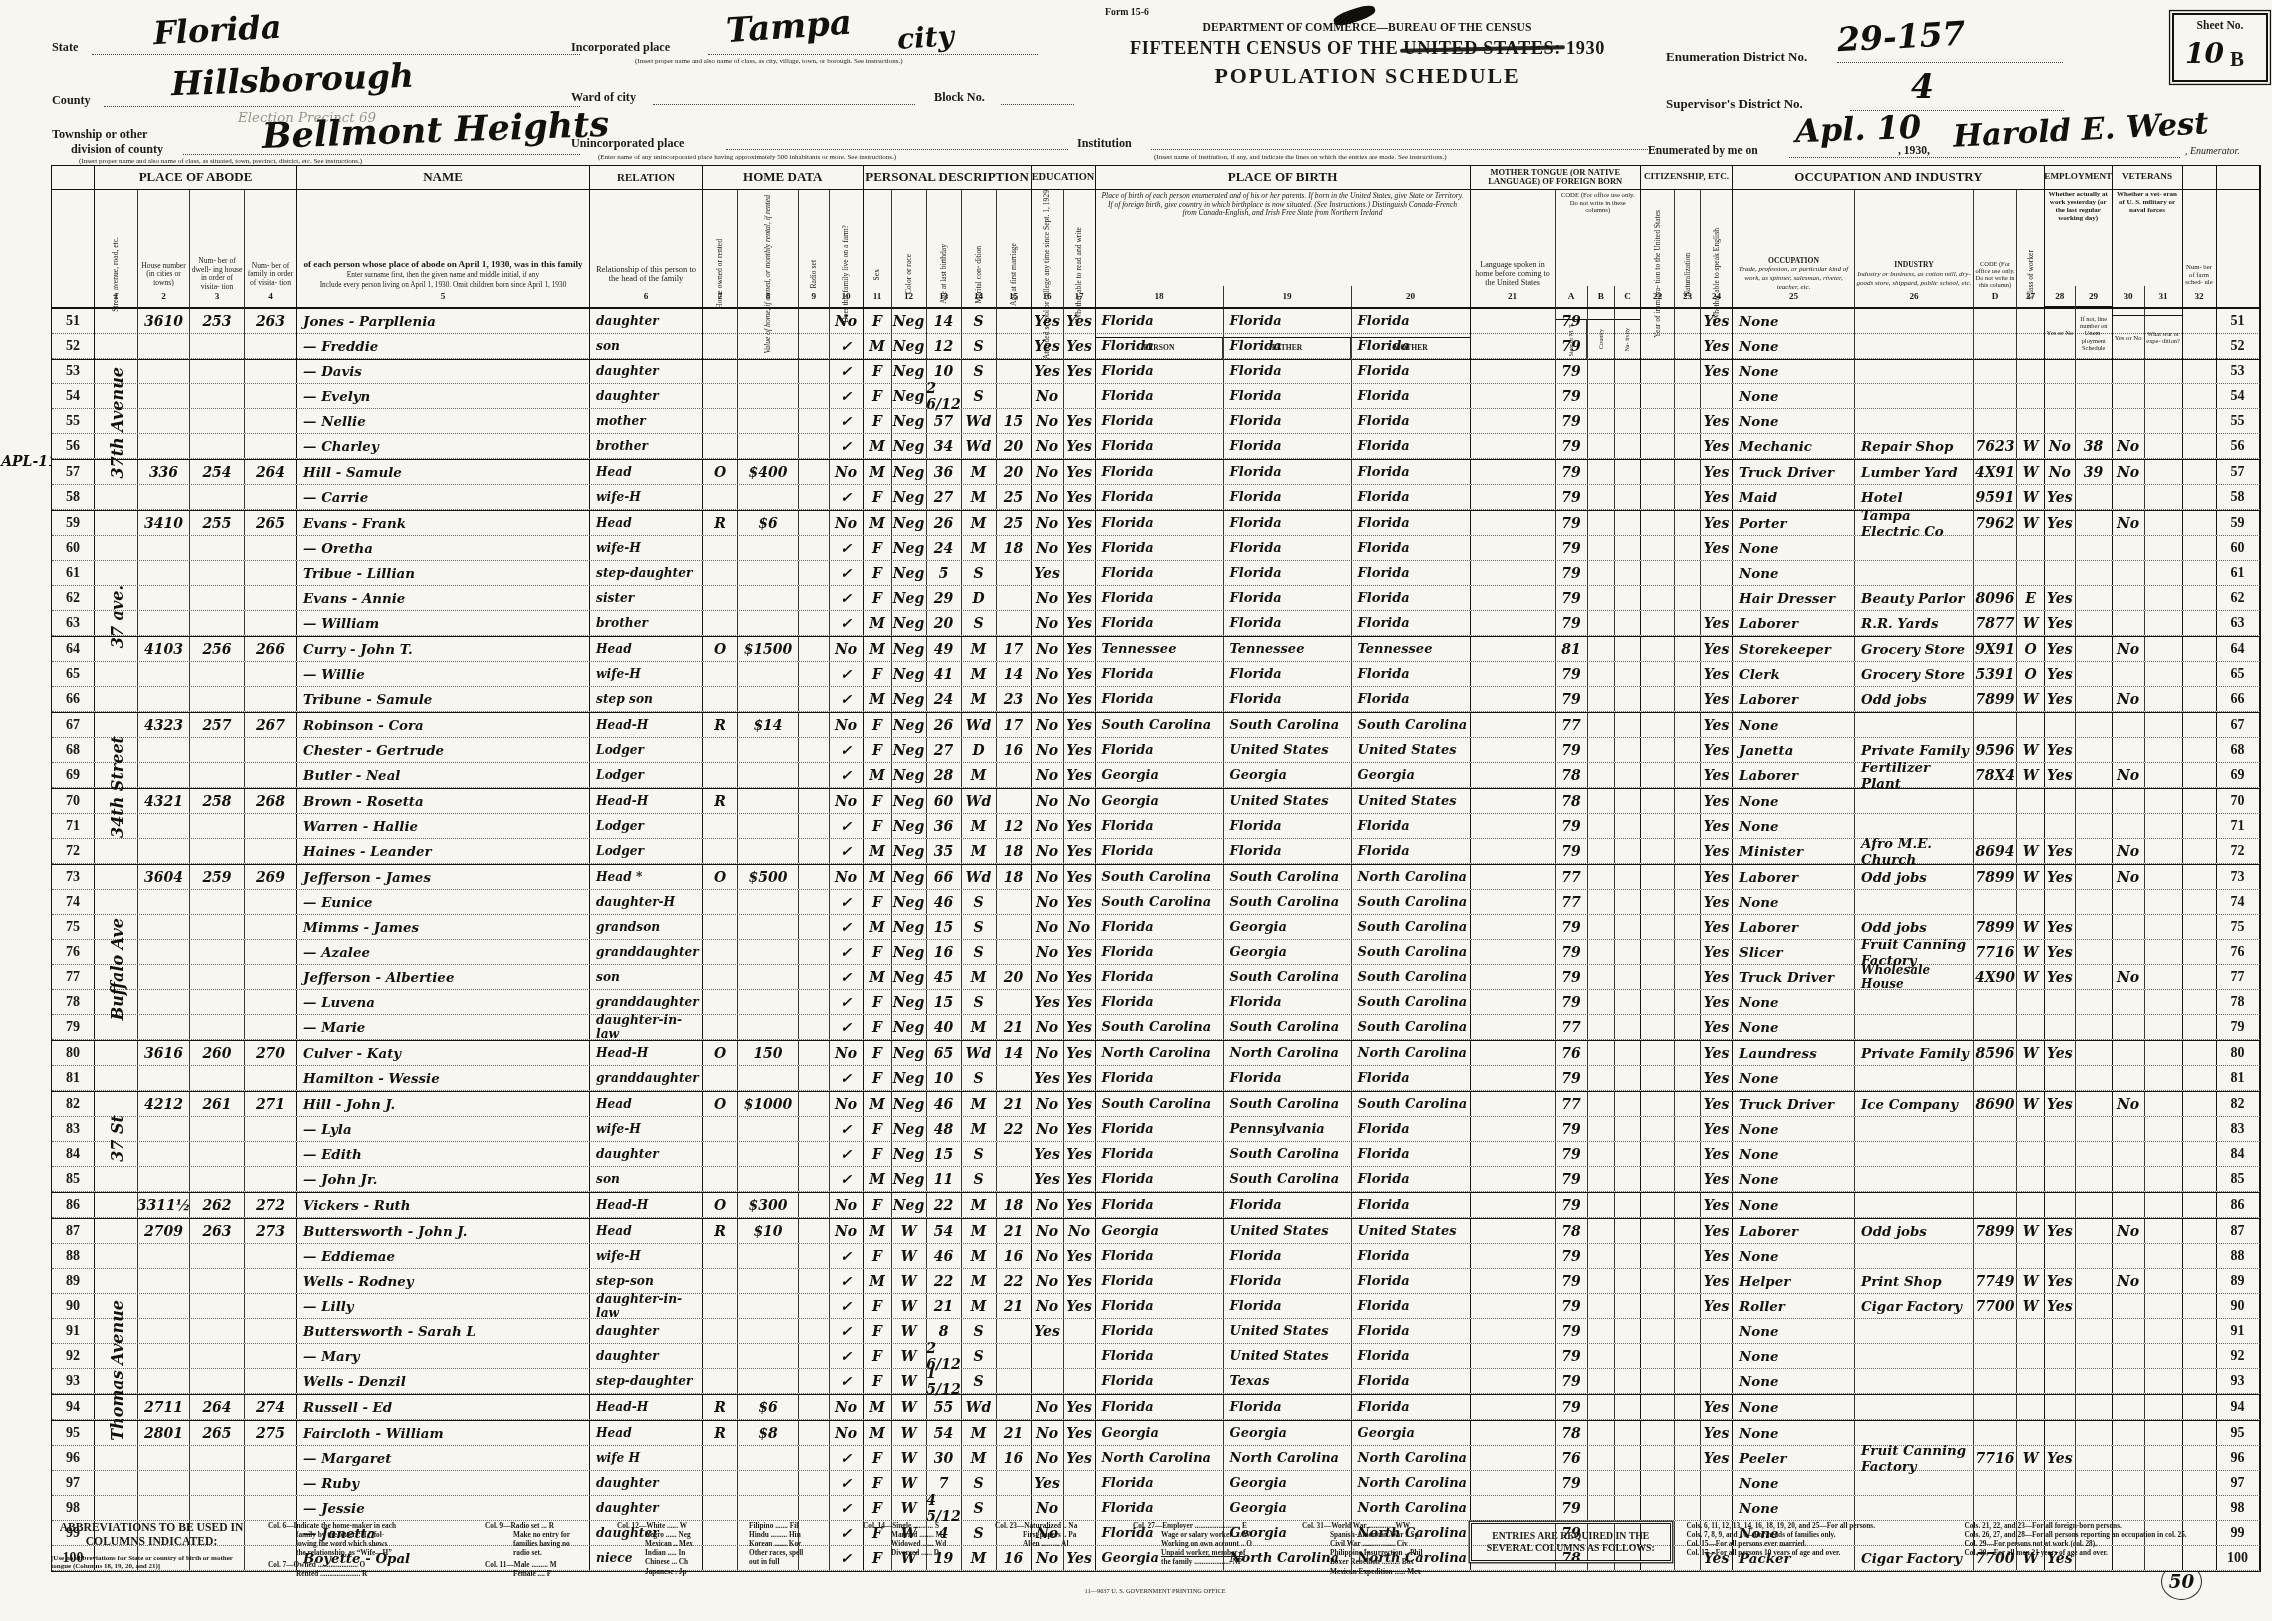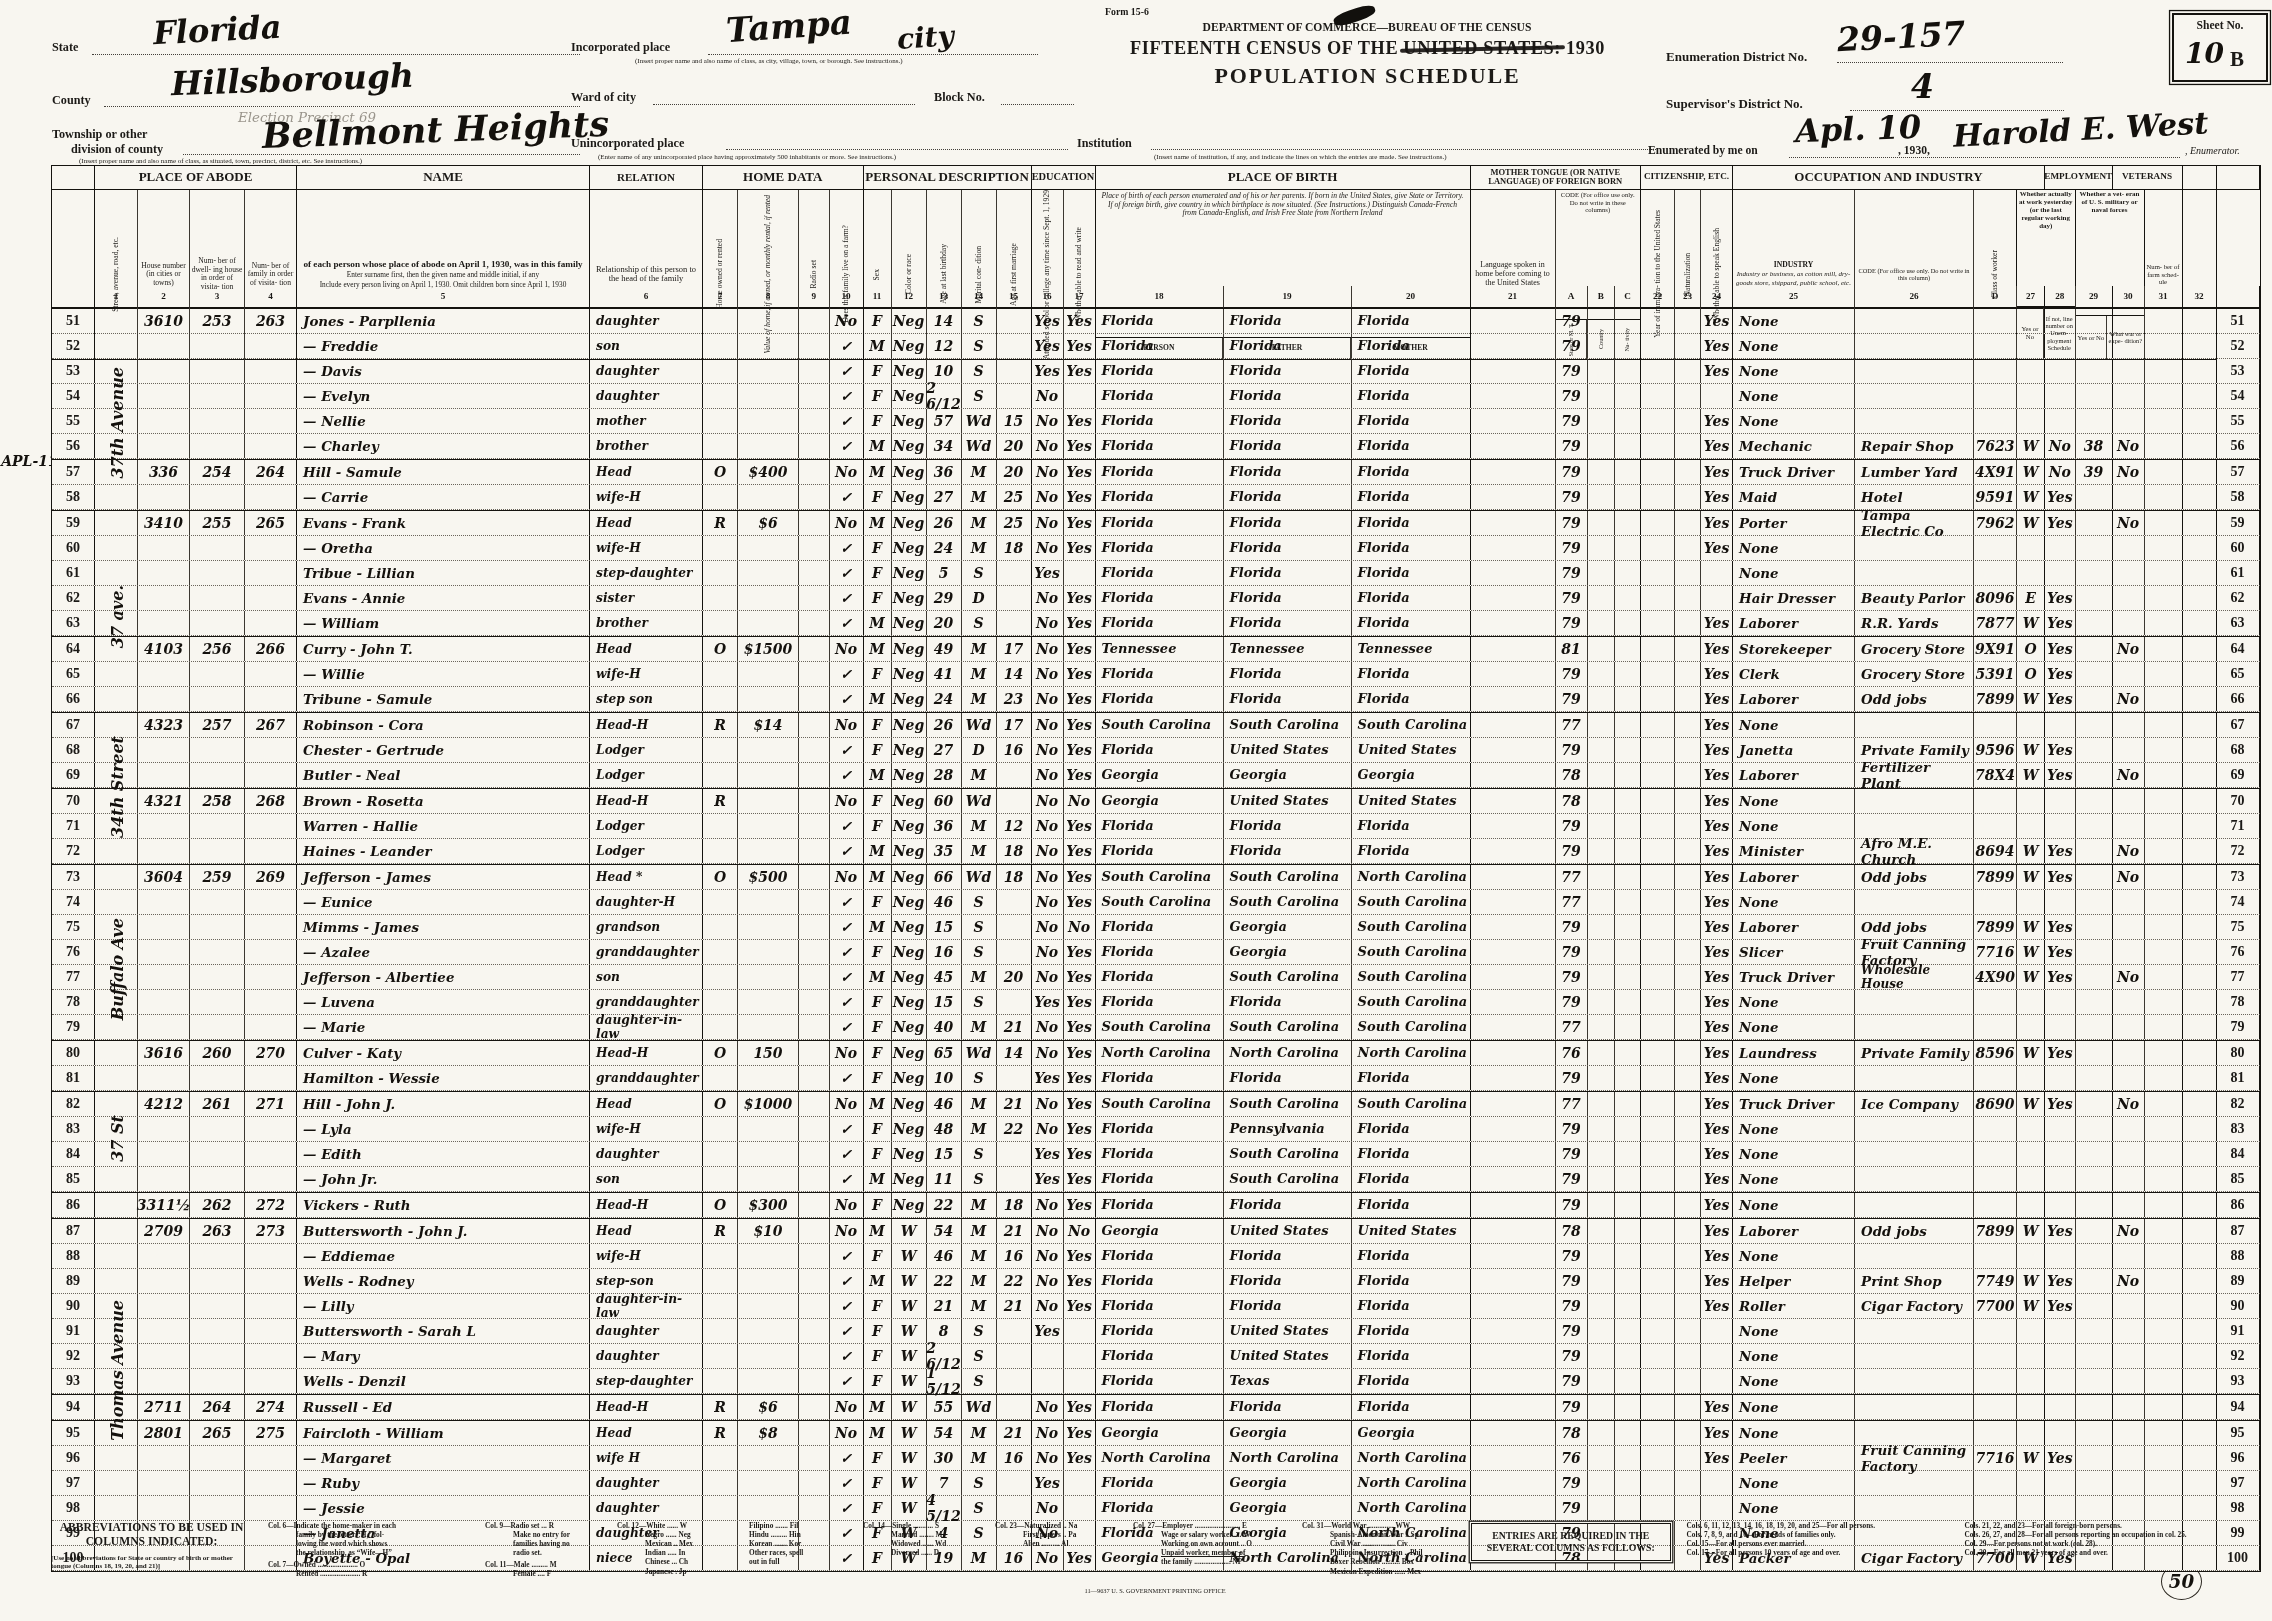--- a/index.html
+++ b/index.html
@@ -245,20 +245,23 @@
         <div class="c " style="grid-column:span 1;">
           <span class="vert">Year of immigra- tion to the United States</span>
         </div>
         <div class="c " style="grid-column:span 1;">
           <span class="vert">Naturalization</span>
         </div>
         <div class="c bR2" style="grid-column:span 1;">
           <span class="vert">Whether able to speak English</span>
         </div>
         <div class="c " style="grid-column:span 1;">
+          <div class="dT"><b>OCCUPATION</b><br><span class="dTi" style="font-size:7px;">Trade, profession, or particular kind of work, as spinner, salesman, riveter, teacher, etc.</span></div>
+        </div>
+        <div class="c " style="grid-column:span 1;">
           <div class="dT"><b>INDUSTRY</b><br><span class="dTi" style="font-size:7px;">Industry or business, as cotton mill, dry-goods store, shippard, public school, etc.</span></div>
         </div>
         <div class="c " style="grid-column:span 1;">
           <span class="dT" style="font-size:6.4px;">CODE (For office use only. Do not write in this column)</span>
         </div>
         <div class="c bR2" style="grid-column:span 1;">
           <span class="vert">Class of worker</span>
         </div>
         <div class="c bR2" style="grid-column:span 2;">
           <div style="display:flex;flex-direction:column;height:100%;width:100%;">

